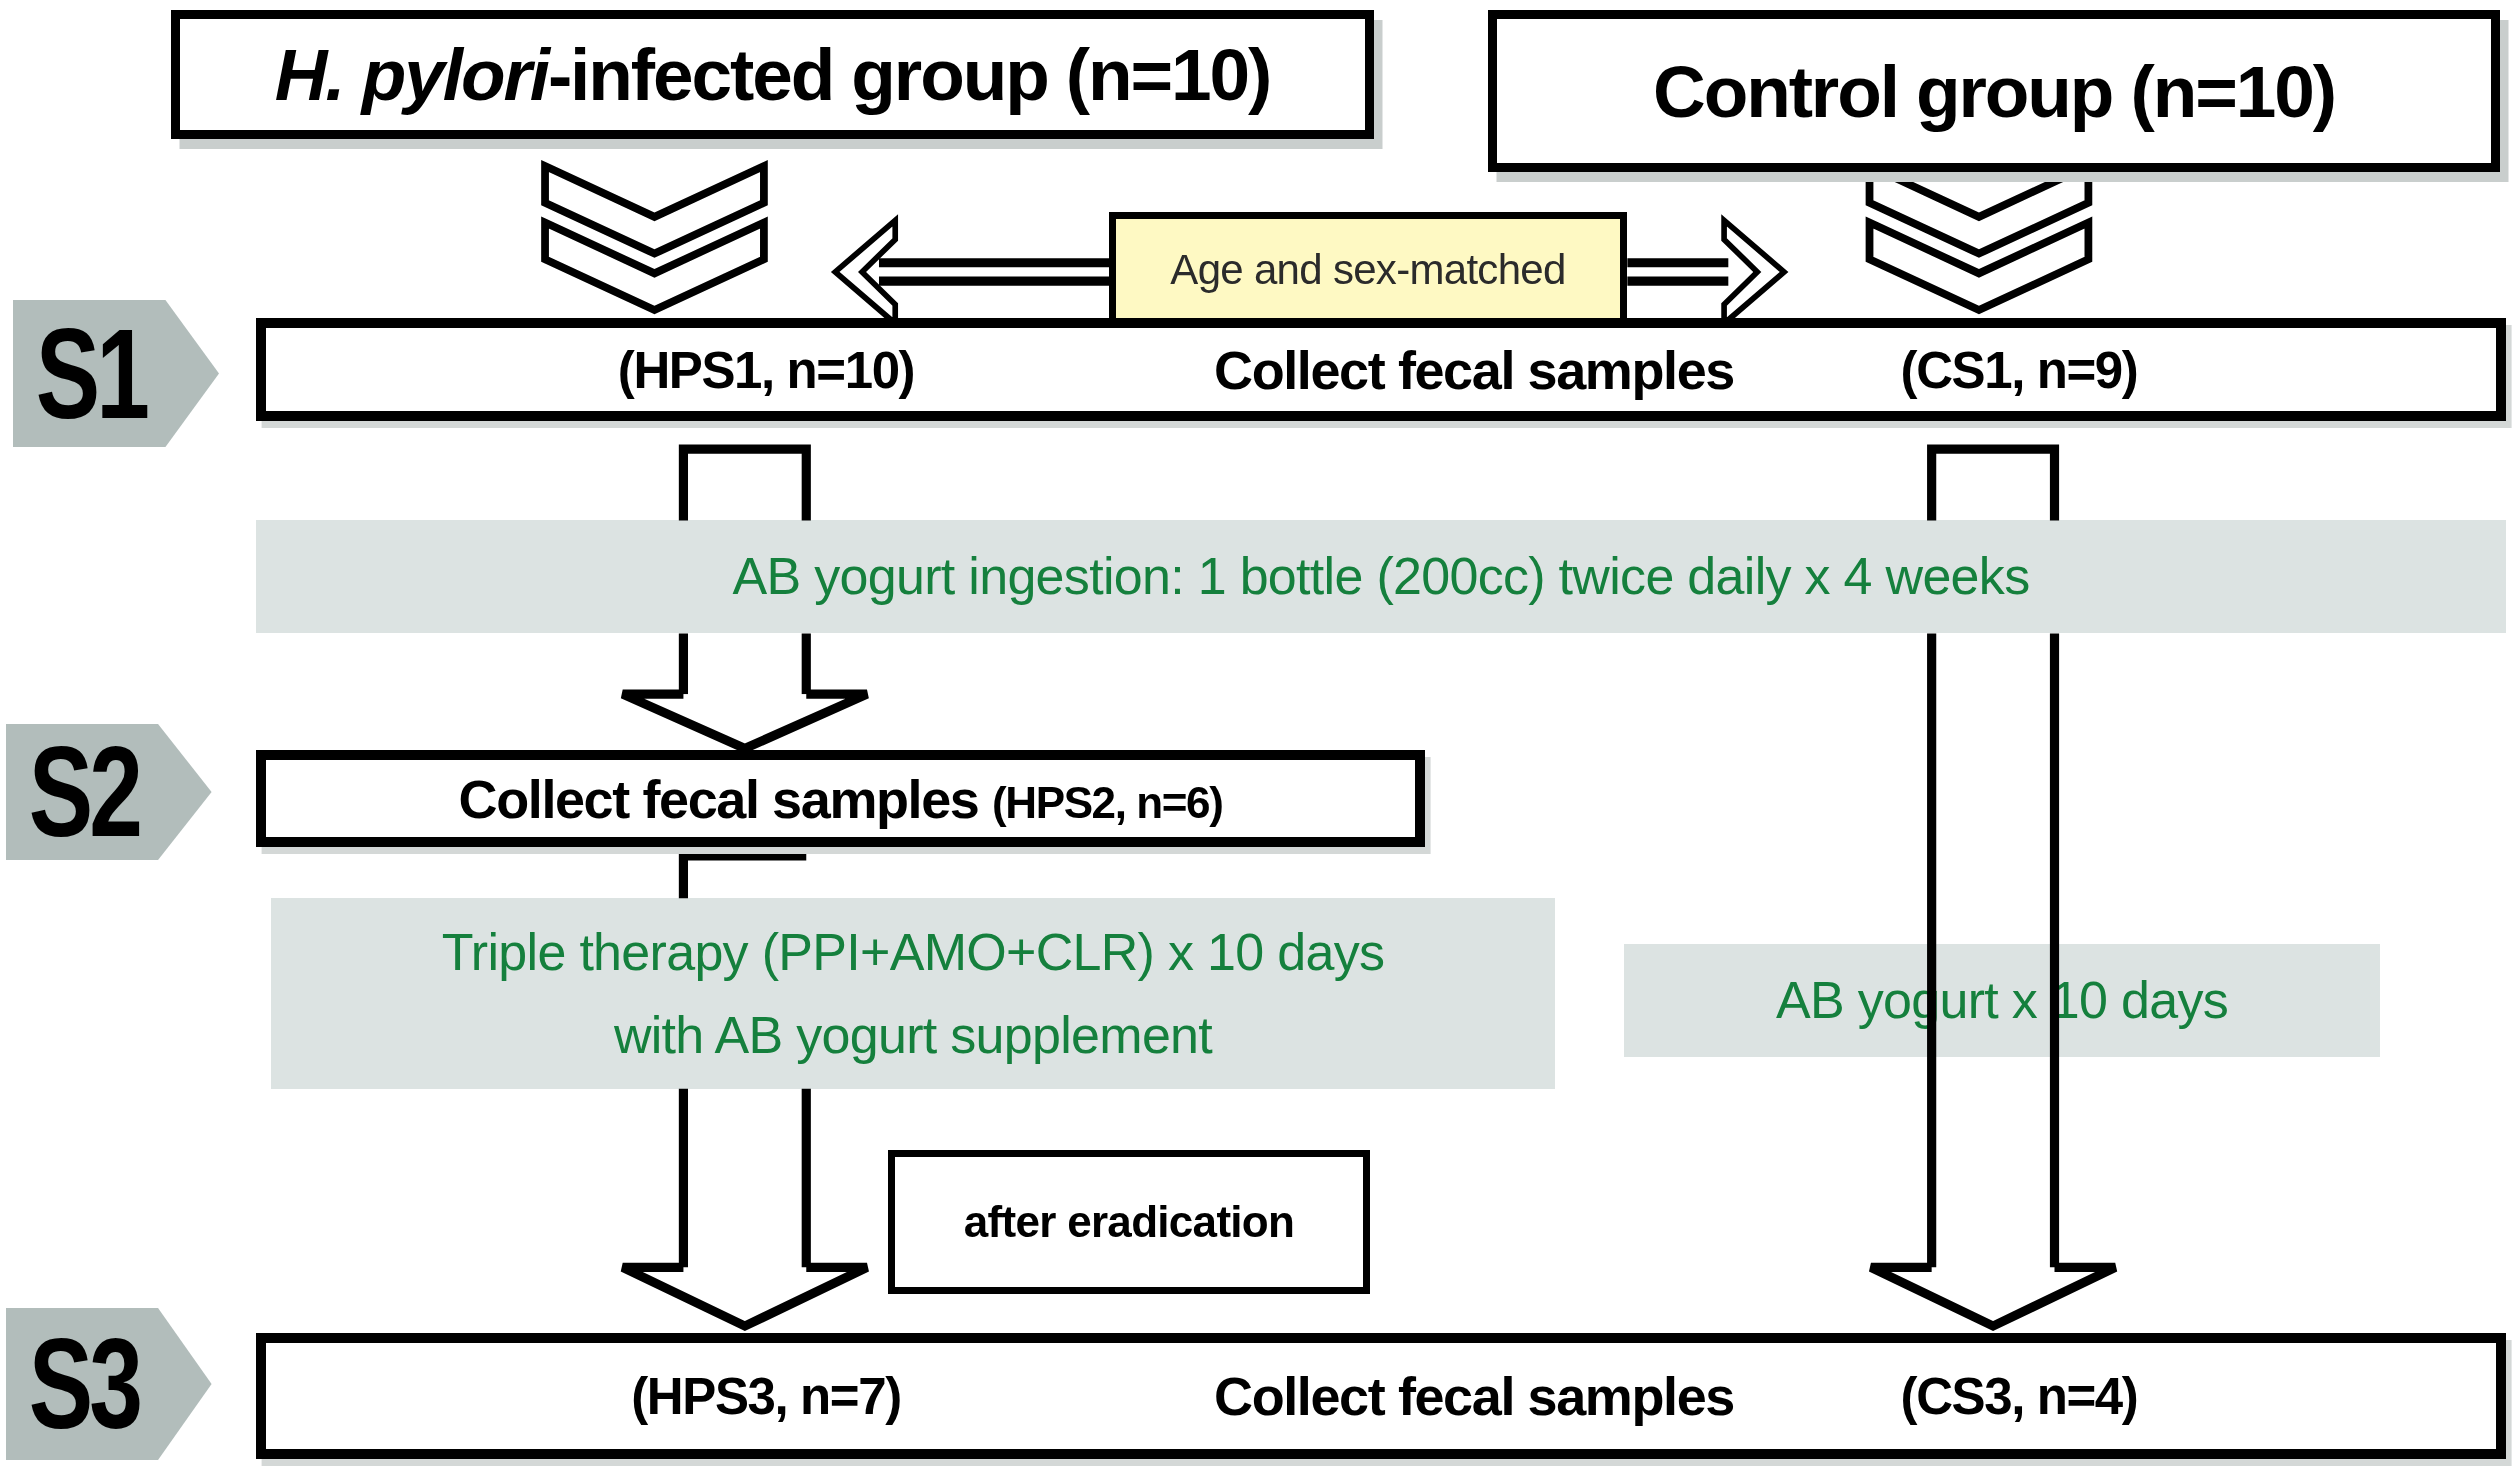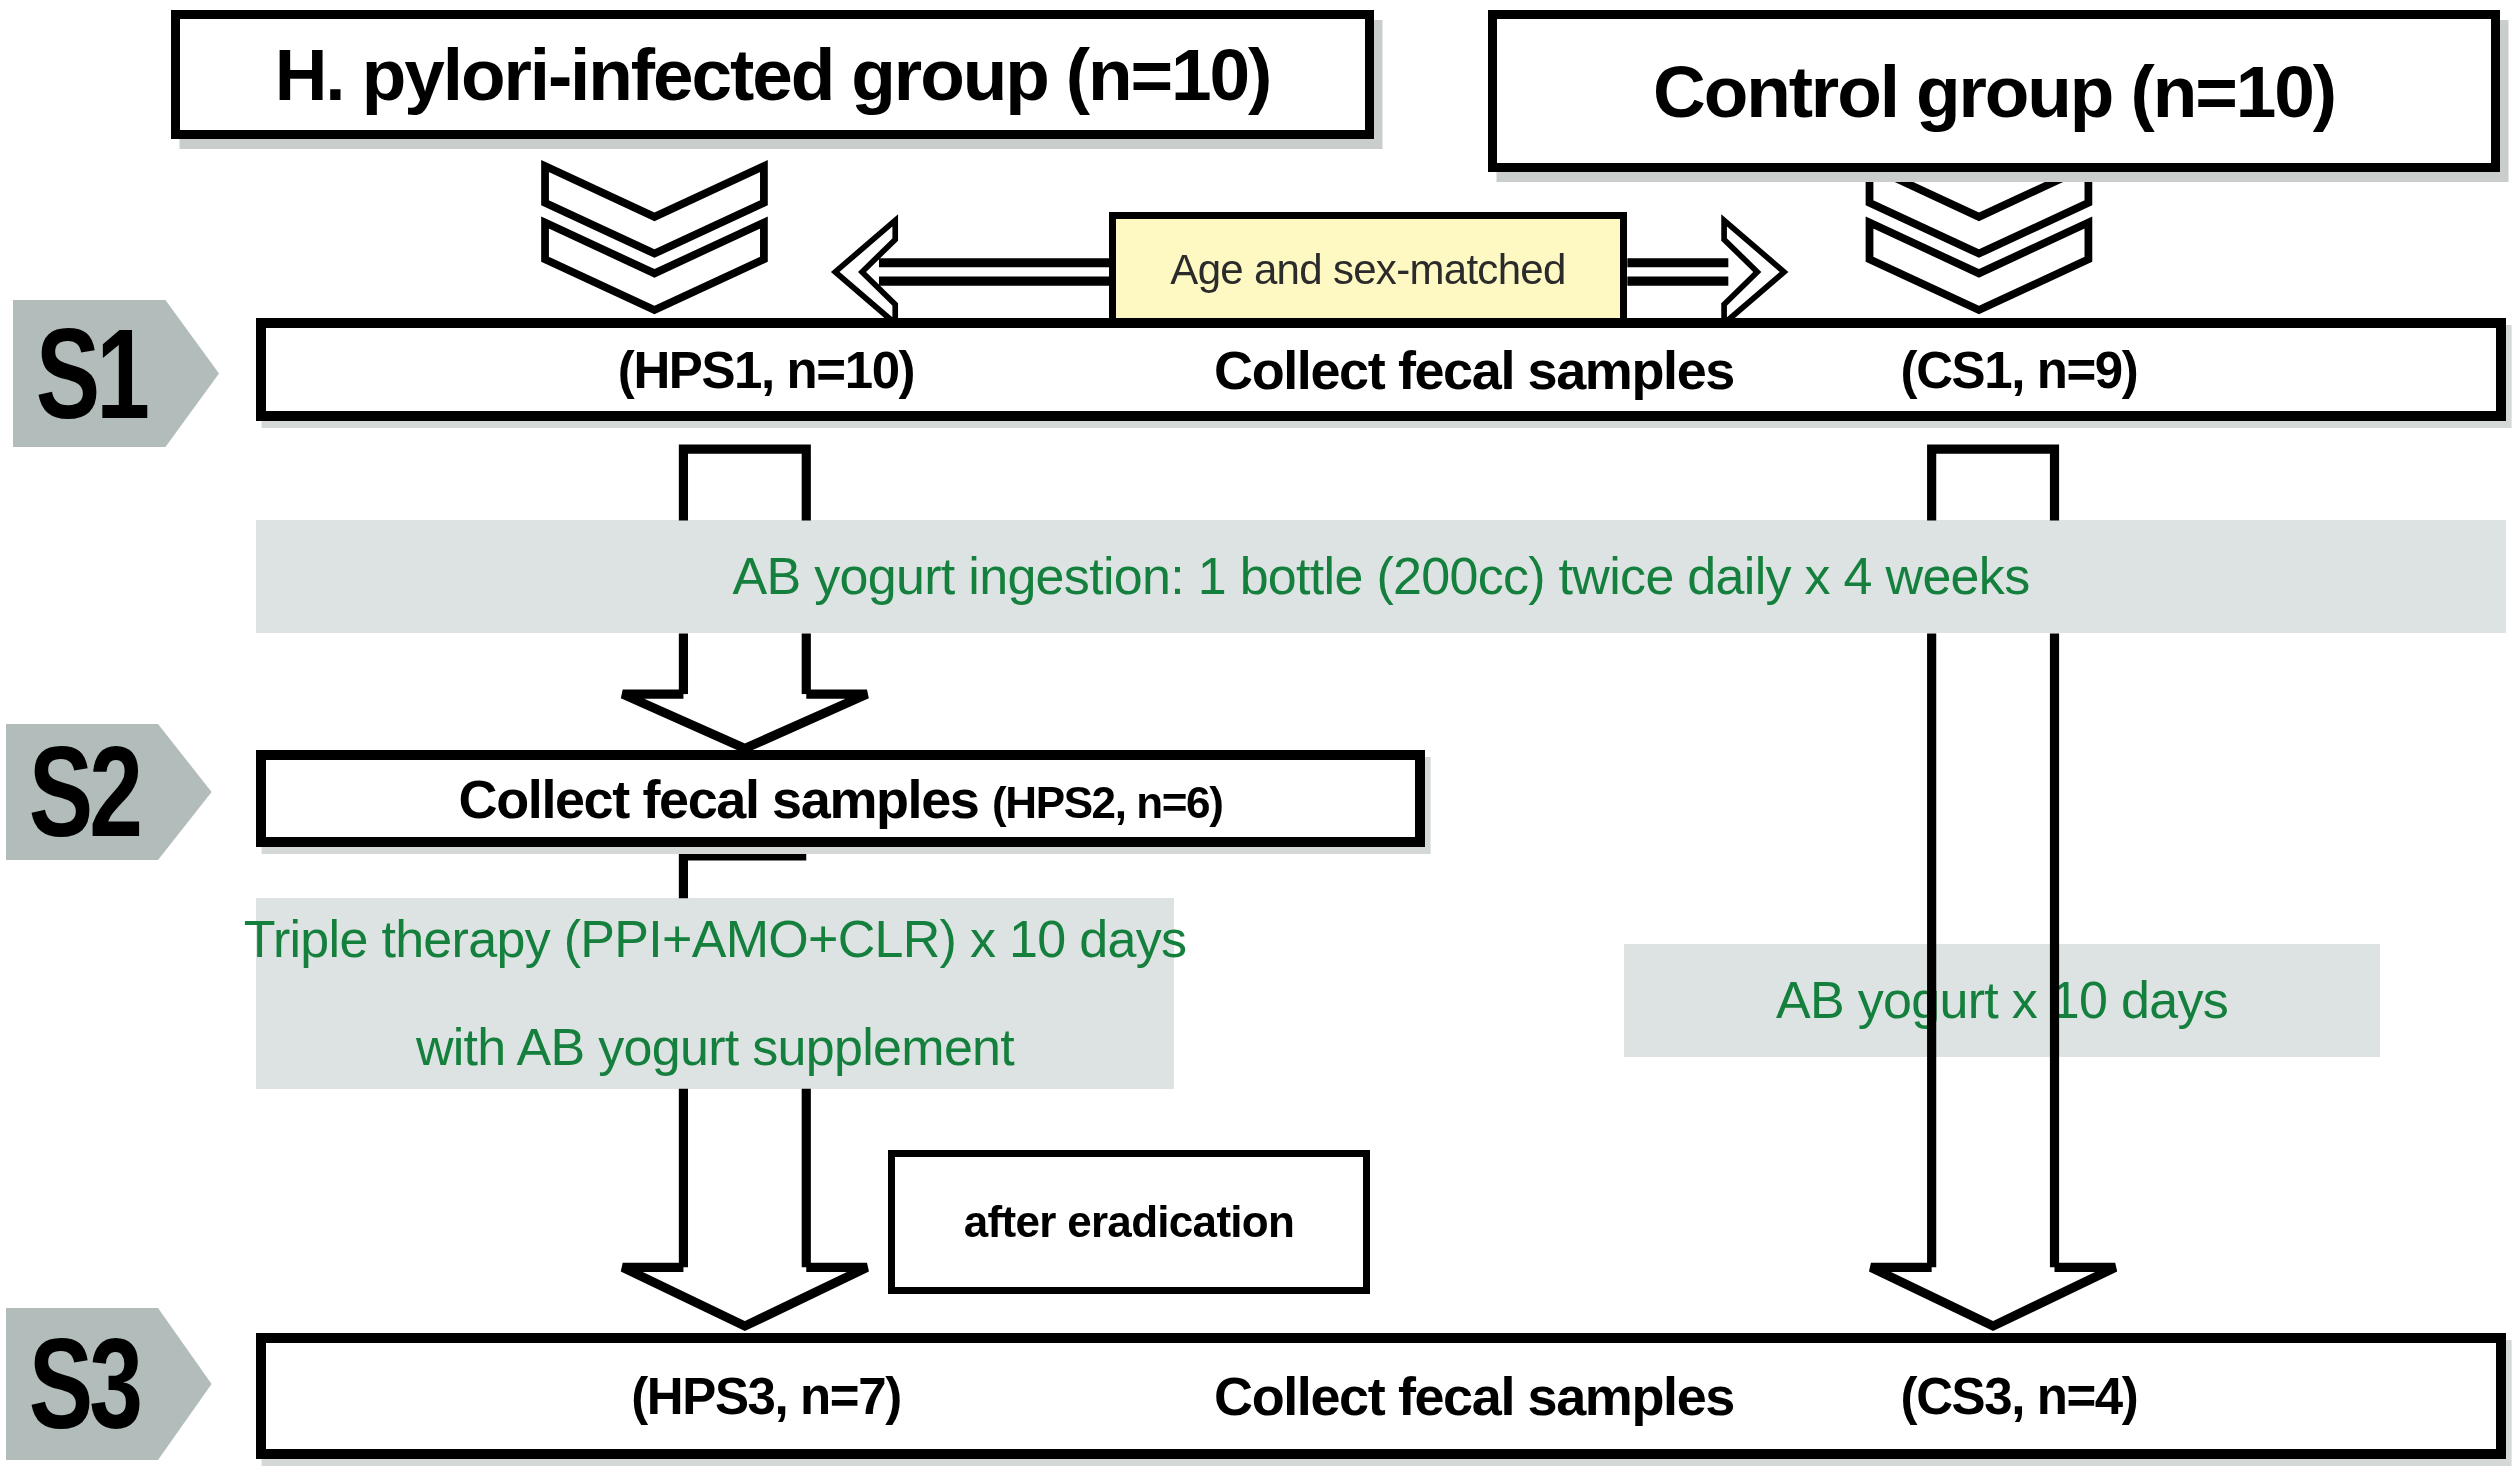--- a/index.html
+++ b/index.html
@@ -8,21 +8,21 @@
     font-family:"Liberation Sans", sans-serif;color:#000;
   }
   .abs{position:absolute;box-sizing:border-box;}
   
   .group-box{
     border:9.2px solid #000;background:#fff;z-index:4;
     display:flex;align-items:center;justify-content:center;
     font-weight:700;font-size:73px;letter-spacing:-2.1px;
     box-shadow:8.5px 10px 0 #c9cecd;
   }
-  .italic{margin-top:9px;}
+  .italic{font-style:italic;margin-top:9px;}
   
   #connectors{position:absolute;left:0;top:0;z-index:2;}
   
   .banner{
     background:#dce3e2;z-index:1;display:flex;flex-direction:column;
     align-items:center;justify-content:center;
     font-size:52px;font-weight:400;color:#15803d;letter-spacing:-0.7px;
   }
   .banner .bline{line-height:83px;white-space:nowrap;}
   
@@ -70,21 +70,21 @@
 </style>
 </head>
 <body>
 
 <div id="canvas">
 
   <div class="abs banner" style="left:256px;top:520px;width:2250px;height:113px;">
     <div class="bline">AB yogurt ingestion: 1 bottle (200cc) twice daily x 4 weeks</div>
   </div>
 
-  <div class="abs banner" style="left:256px;top:898px;width:918px;height:191px;justify-content:space-between;">
+  <div class="abs banner" style="left:271px;top:898px;width:1284px;height:191px;">
     <div class="bline">Triple therapy (PPI+AMO+CLR) x 10 days</div>
     <div class="bline">with AB yogurt supplement</div>
   </div>
 
   <div class="abs banner" style="left:1624px;top:944px;width:756px;height:113px;">
     <div class="bline">AB yogurt x 10 days</div>
   </div>
 
   <svg id="connectors" width="2512" height="1473" viewBox="0 0 3558 2086">
 

